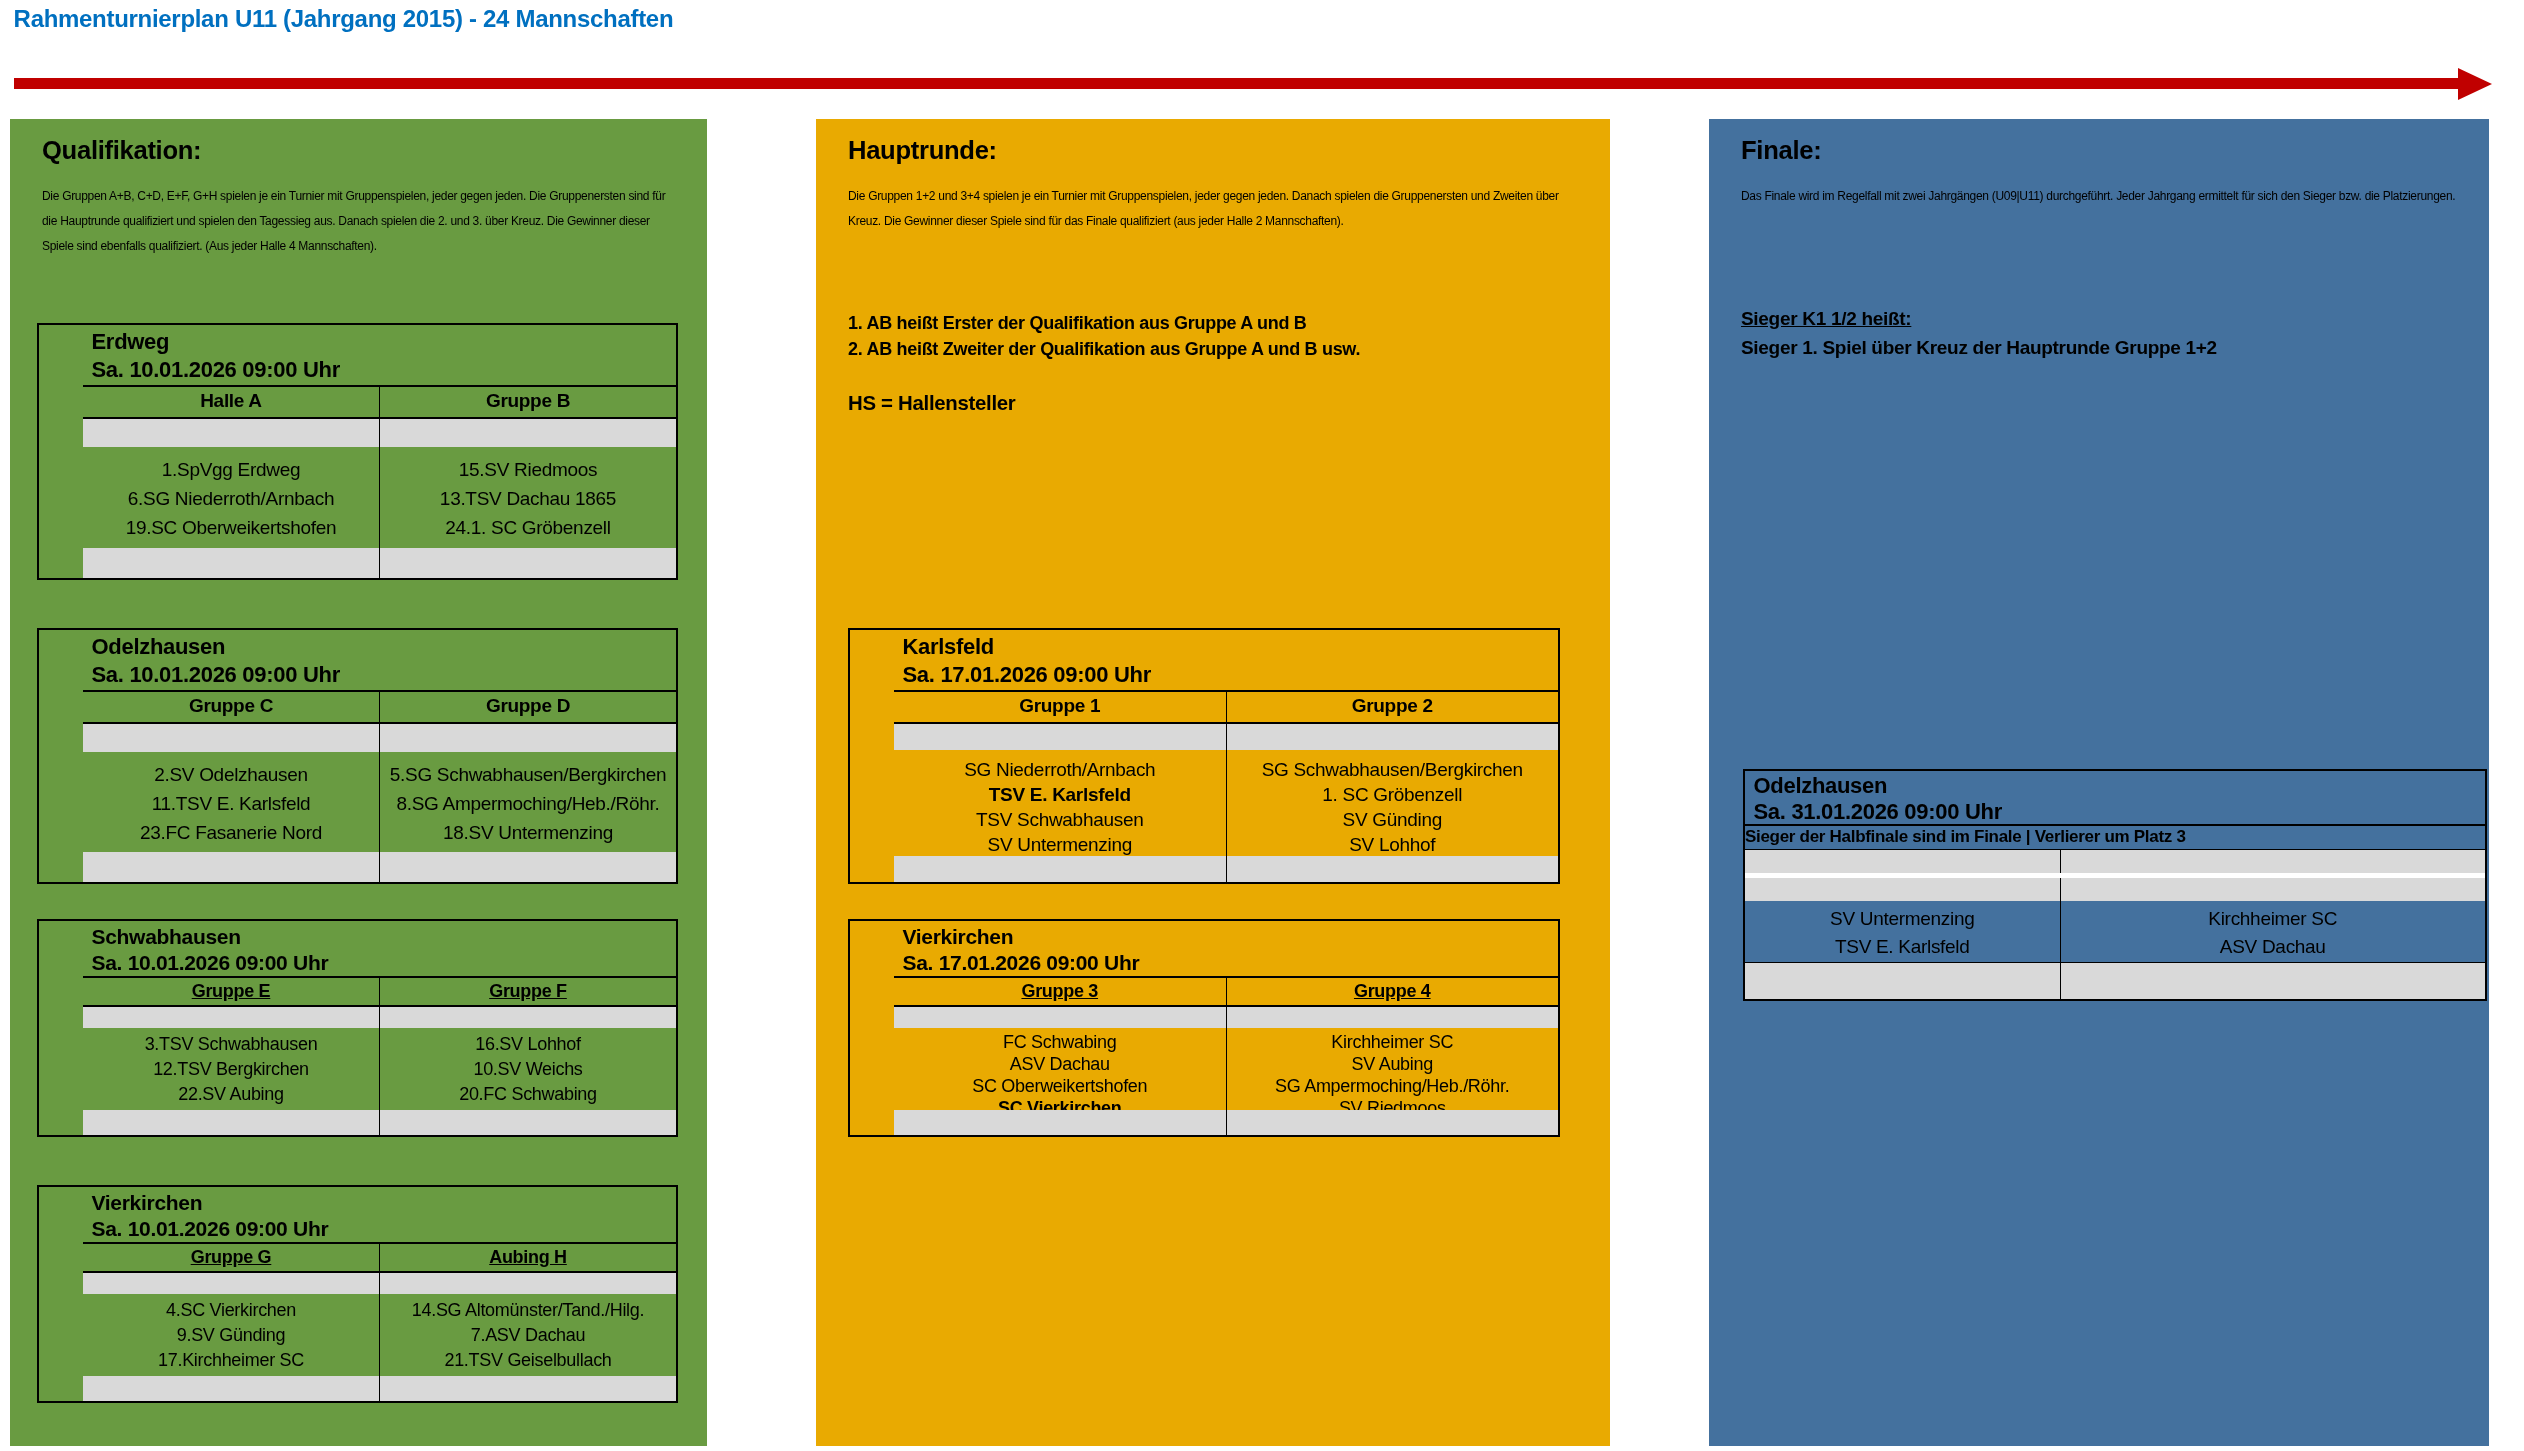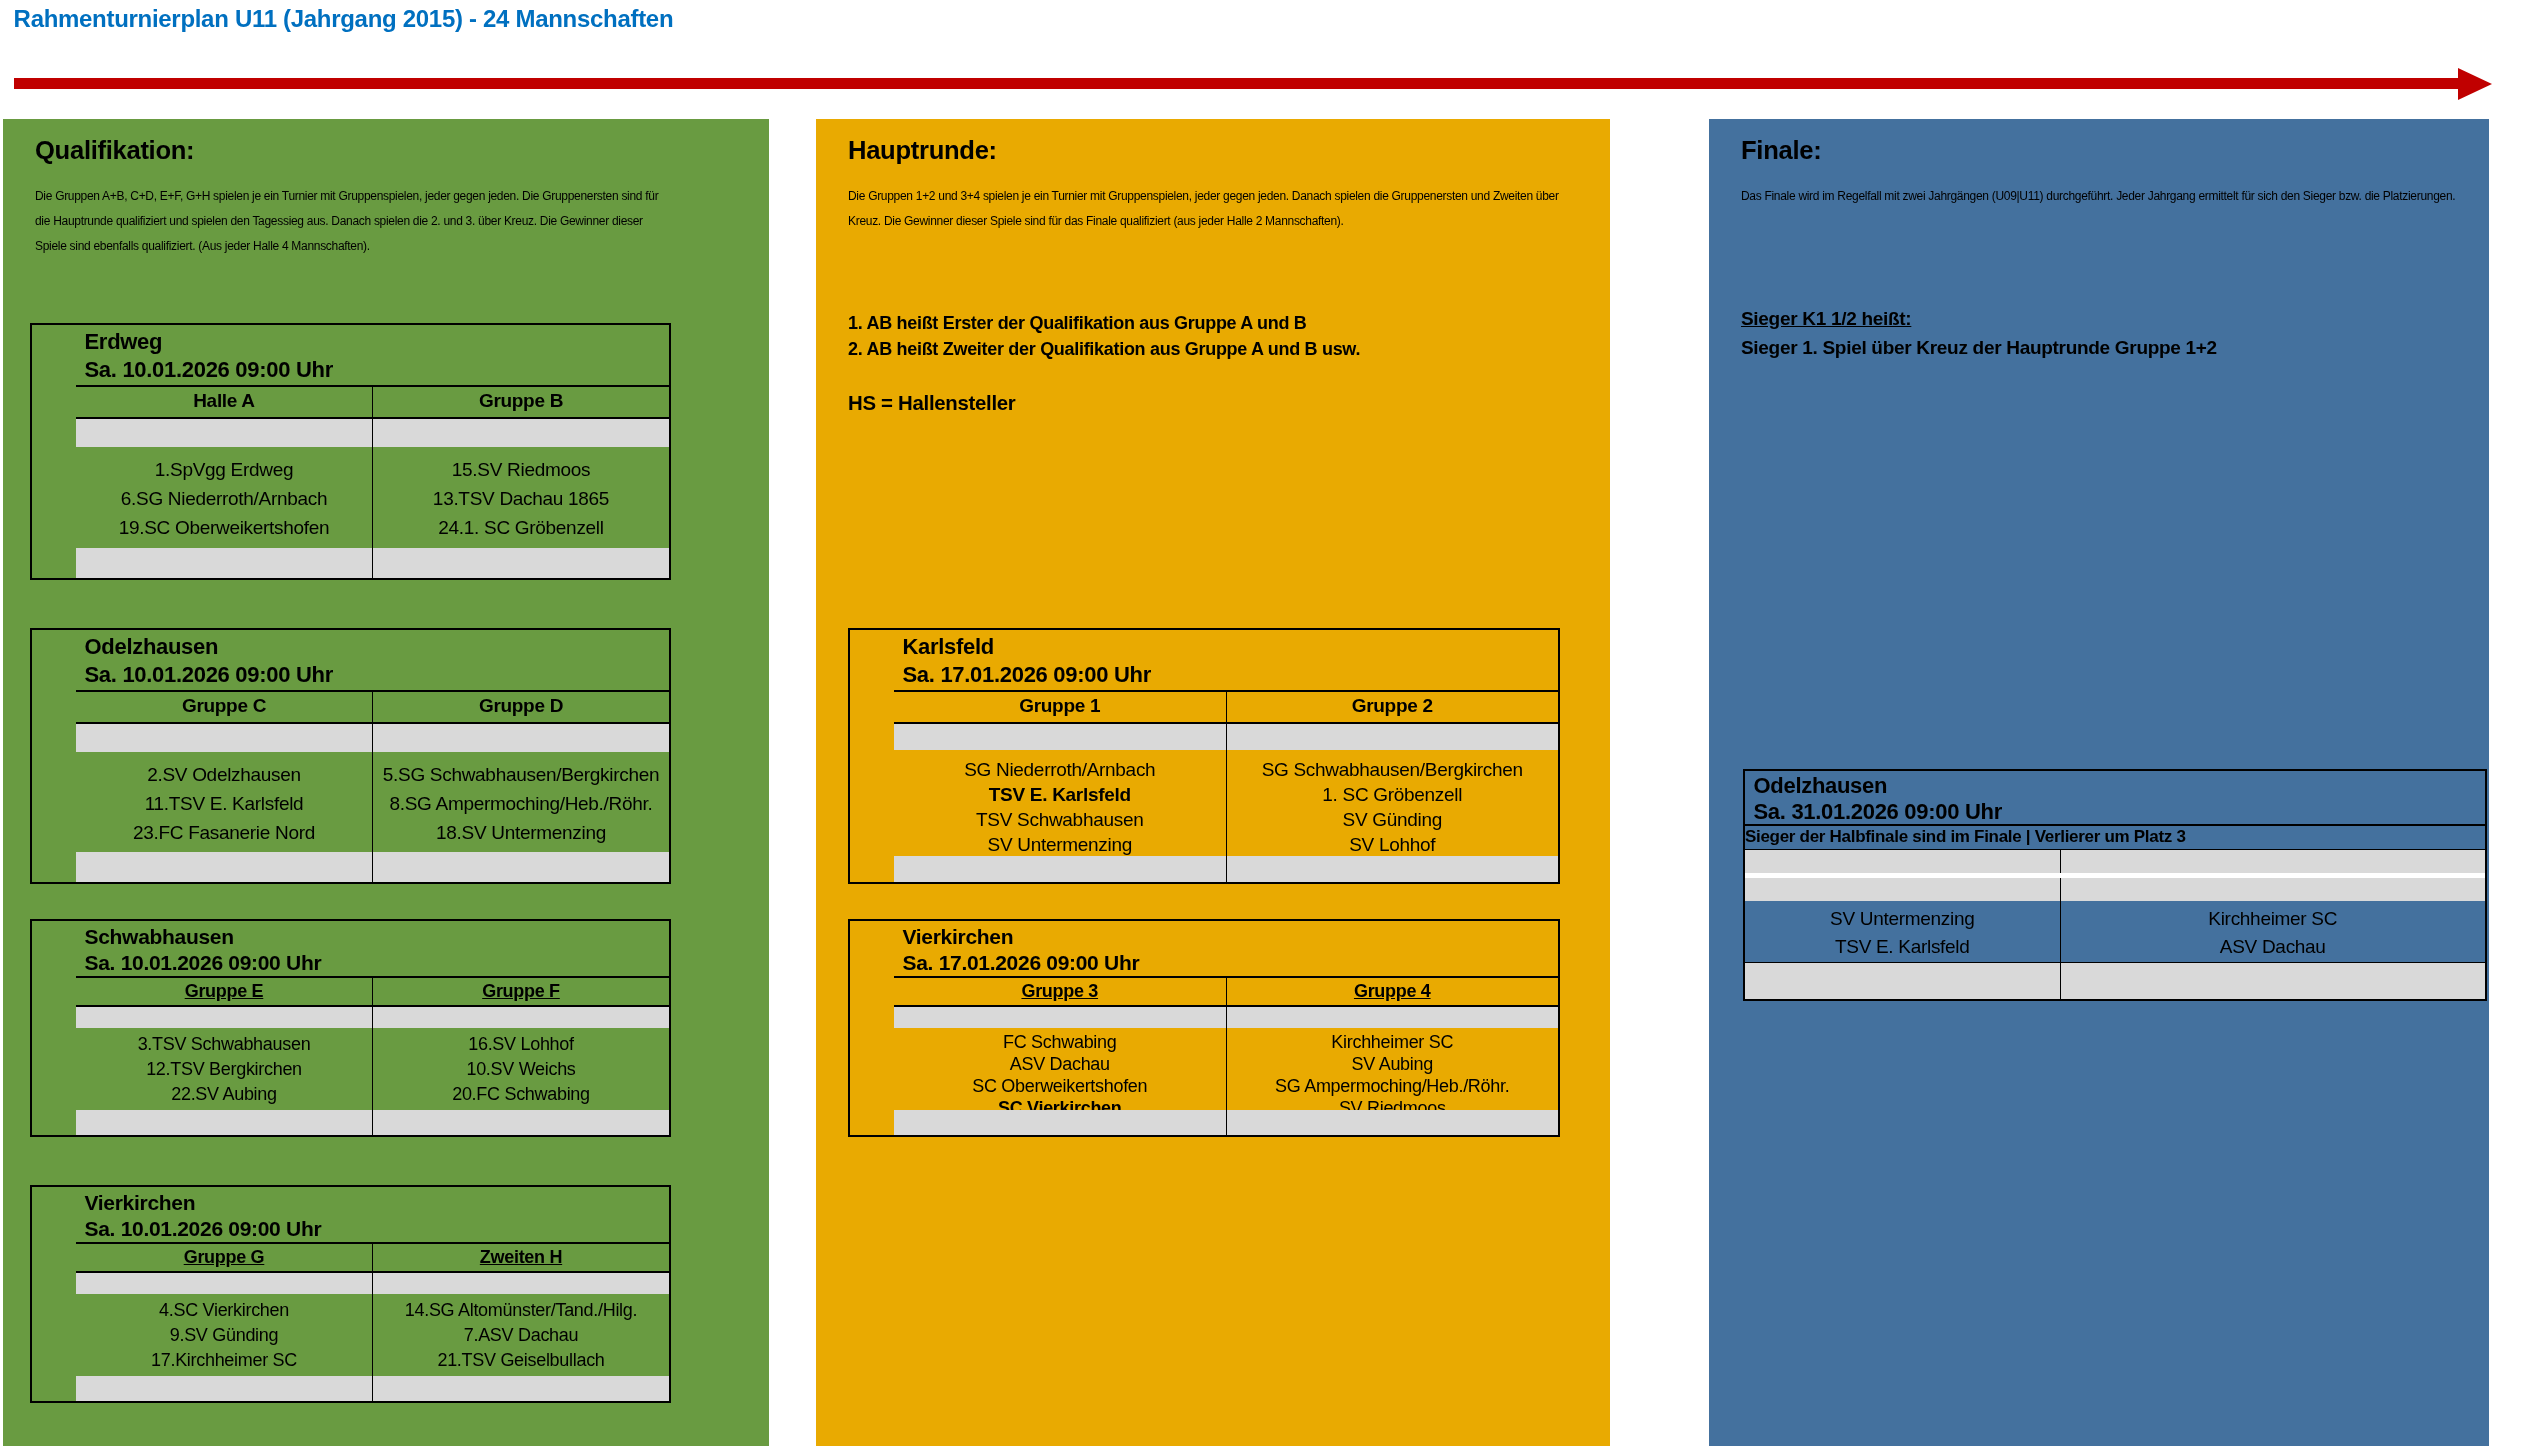--- a/index.html
+++ b/index.html
@@ -19,21 +19,21 @@
     position:absolute; left:13.6px; top:78px; width:2446px; height:11px;
     background:var(--arrow-red,#C00000);
   }
   .arrow-head{
     position:absolute; left:2458px; top:68px; width:0; height:0;
     border-top:16px solid transparent; border-bottom:16px solid transparent;
     border-left:34px solid var(--arrow-red,#C00000);
   }
   
   .panel{position:absolute; top:119px; height:1327px;}
-  .panel-green {left:3px;   width:766px; background:var(--green,#699B41);}
+  .panel-green {left:10px;   width:697px; background:var(--green,#699B41);}
   .panel-orange{left:816px;  width:794px; background:var(--orange,#E9AA01);}
   .panel-blue  {left:1709px; width:780px; background:var(--blue,#44719E);}
 
   .sec-heading{
     position:absolute; left:32px; top:17px;
     font-size:25.6px; font-weight:bold; letter-spacing:-0.3px;
   }
   .sec-desc{
     position:absolute; left:32px; top:65px;
     font-size:12px; line-height:25px; letter-spacing:-0.3px;
@@ -226,21 +226,21 @@
           <div class="c"></div>
         </div>
       </div>
     <div class="grp-table compact pos-q3">
         <div class="t-title">
           <div class="t-venue">Vierkirchen</div>
           <div class="t-date">Sa. 10.01.2026 09:00 Uhr</div>
         </div>
         <div class="t-row t-hdr">
           <div class="c">Gruppe G</div>
-          <div class="c">Zweiten H</div>
+          <div class="c">Aubing H</div>
         </div>
         <div class="t-row t-gray">
           <div class="c"></div>
           <div class="c"></div>
         </div>
         <div class="t-row t-teams">
           <div class="c">
             <div class="t-team">4.SC Vierkirchen</div>
             <div class="t-team">9.SV Günding</div>
             <div class="t-team">17.Kirchheimer SC</div>

